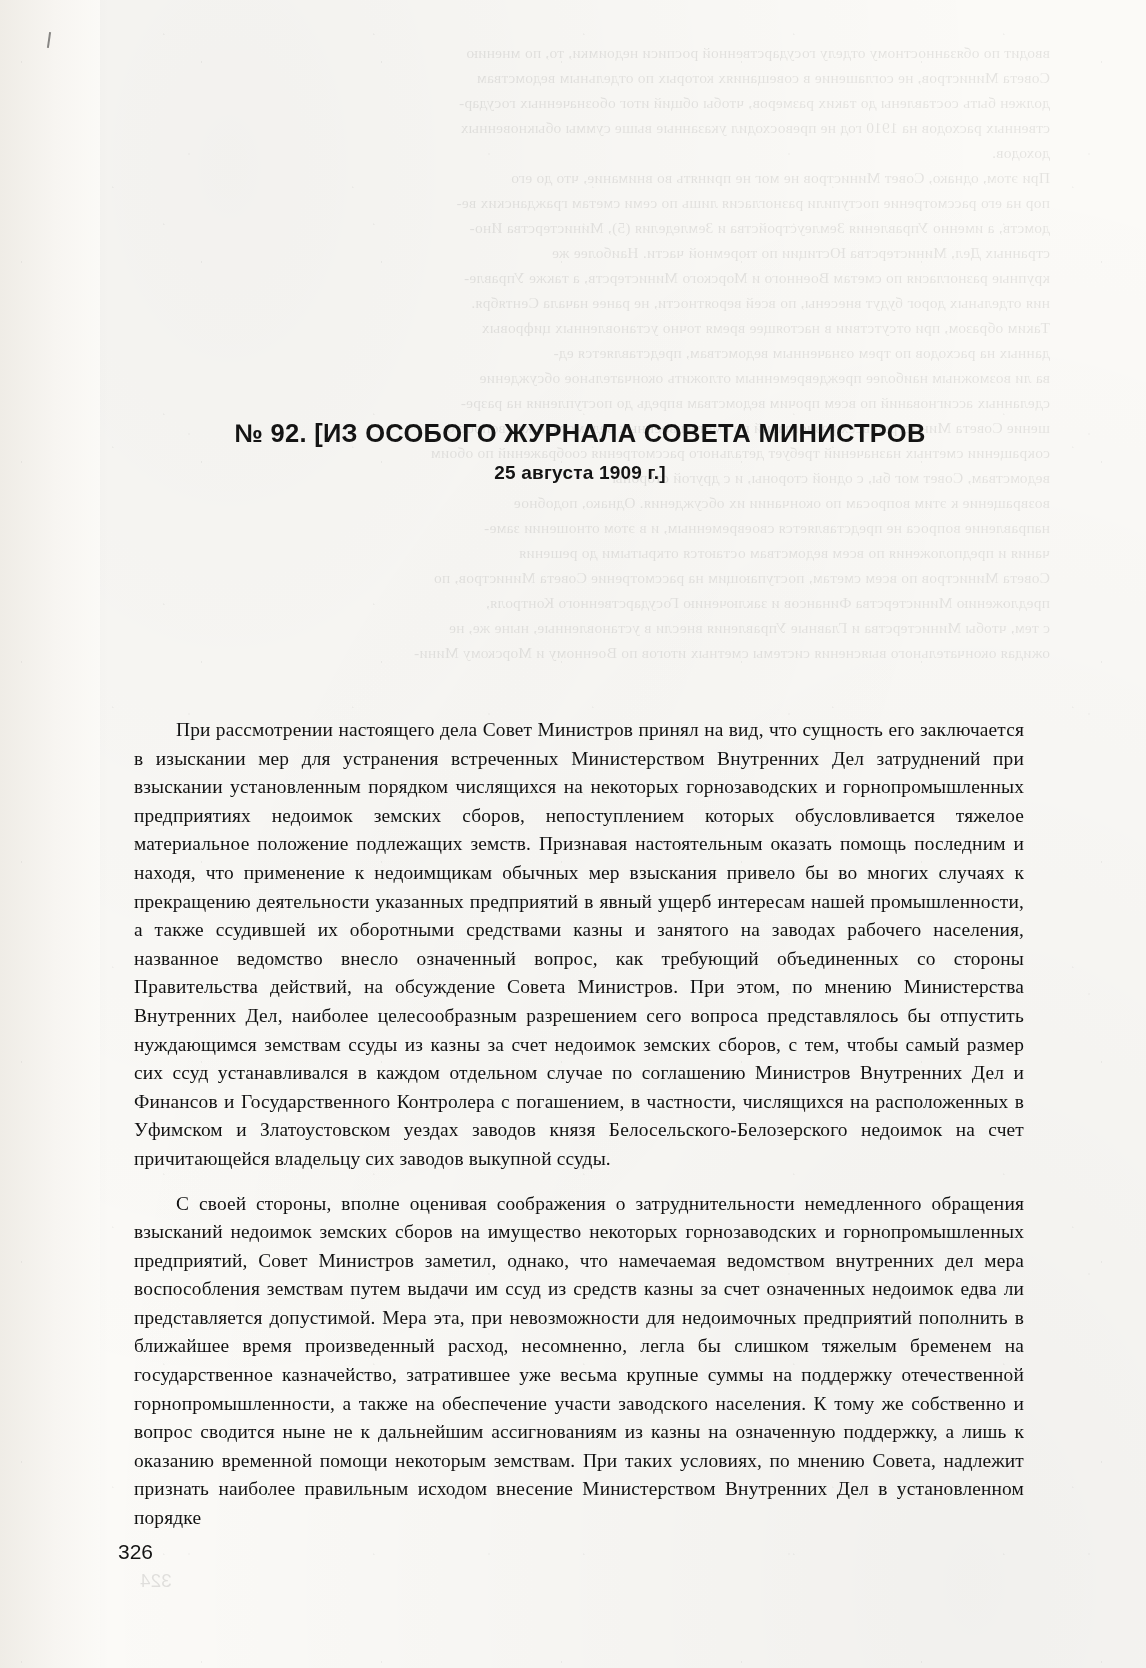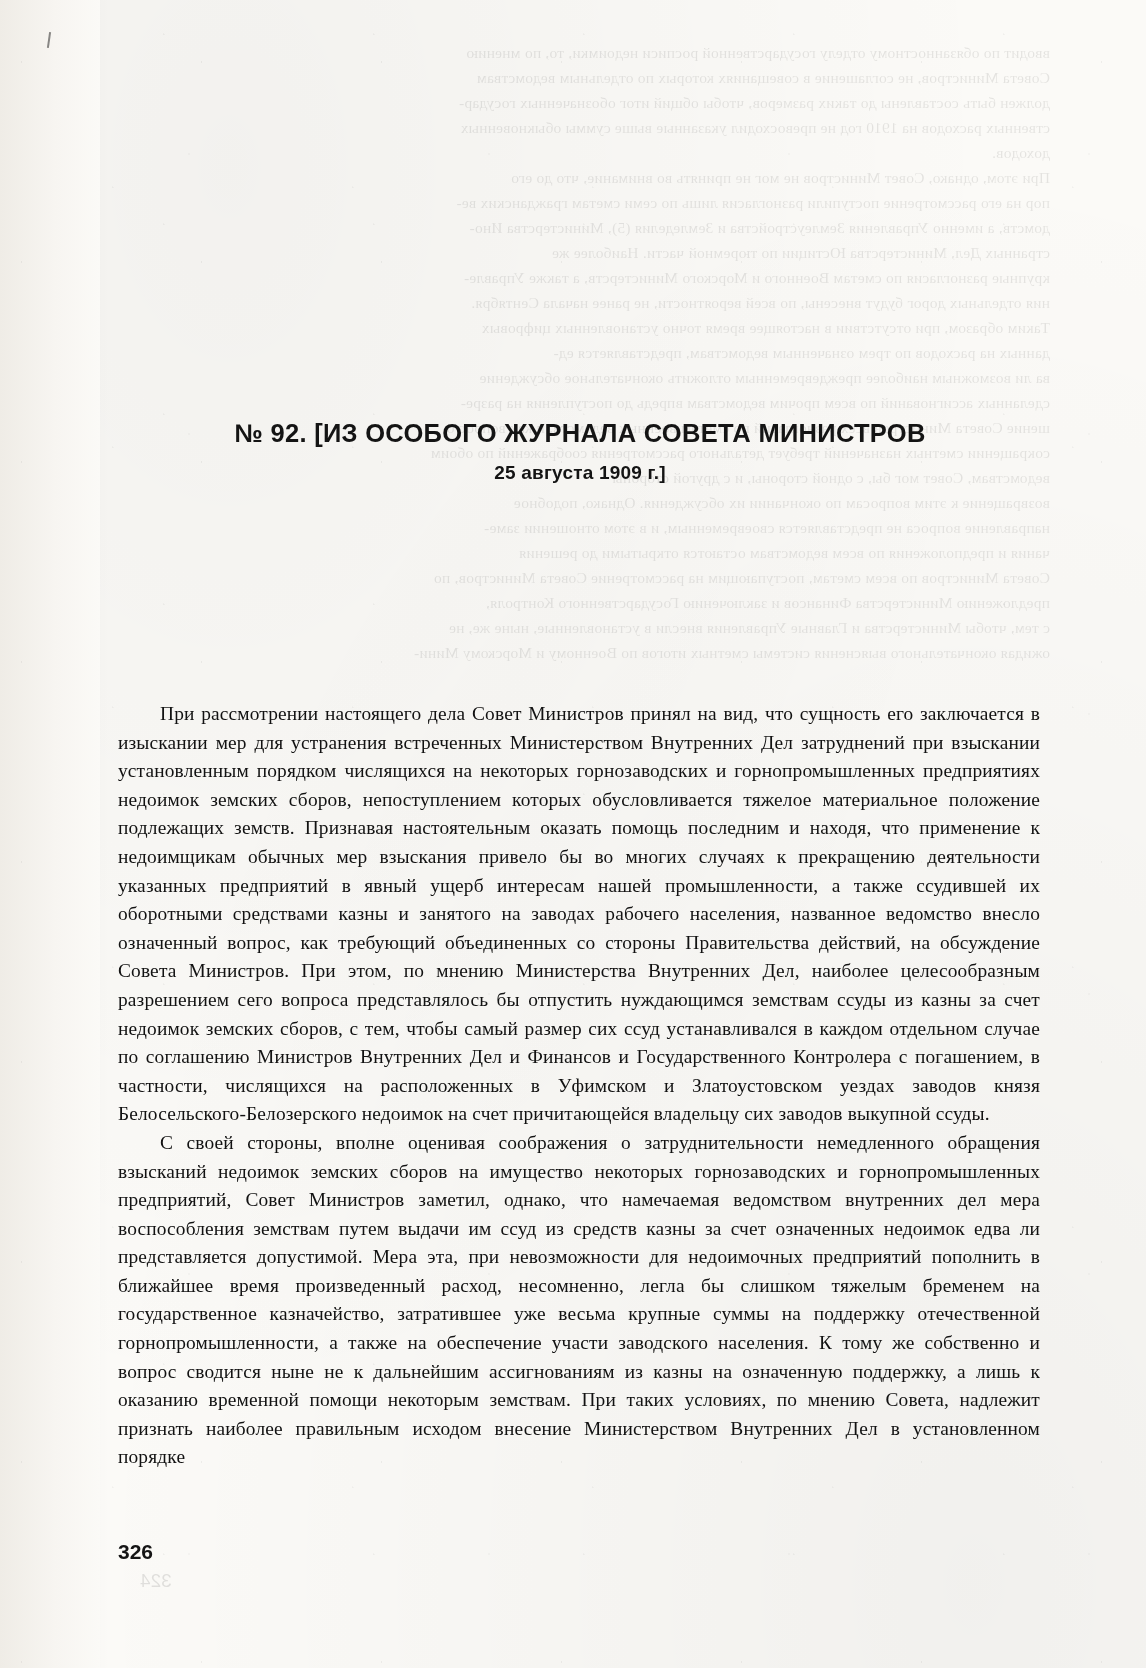--- a/index.html
+++ b/index.html
@@ -101,31 +101,31 @@
     width: 922px;
     color: #121212;
     font-family: "Liberation Serif", serif;
     font-size: 19.4px;
     line-height: 28.6px;
     text-align: justify;
     text-justify: inter-word;
     letter-spacing: 0.15px;
   }
   .body-text p {
-    margin: 0;
+    margin: 16px;
     text-indent: 42px;
   }
 
   .page-number {
     position: absolute;
     left: 118px;
     top: 1540px;
     font-family: "Liberation Sans", sans-serif;
     font-size: 21px;
-    font-weight: bold;
+    font-weight: normal;
     color: #151515;
   }
   .page-number-ghost {
     position: absolute;
     left: 140px;
     top: 1570px;
     font-family: "Liberation Sans", sans-serif;
     font-size: 19px;
     color: #000;
     opacity: 0.10;

